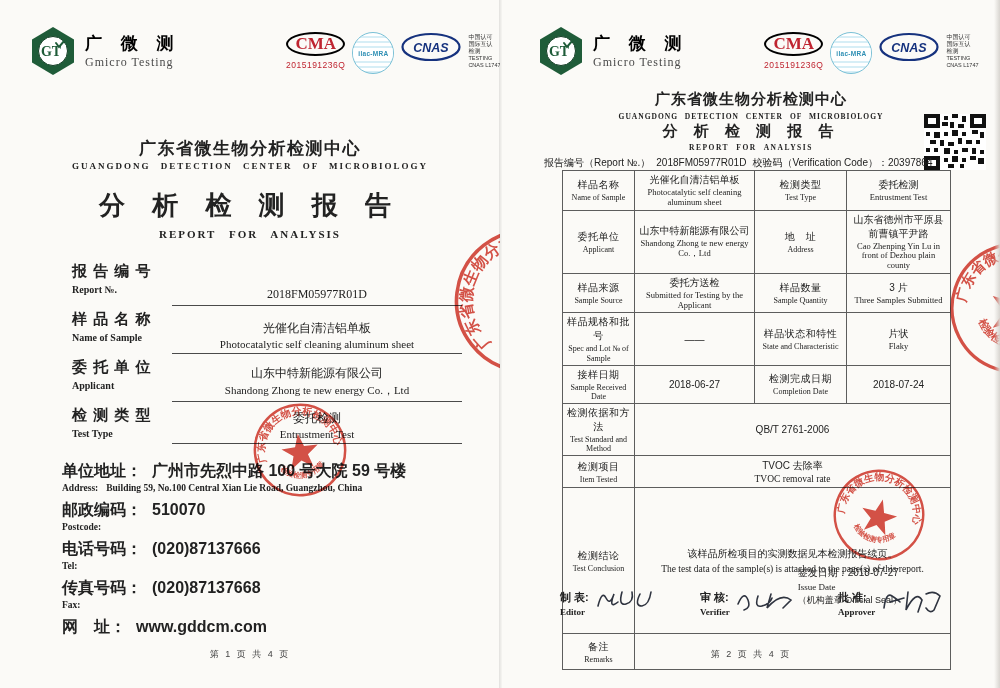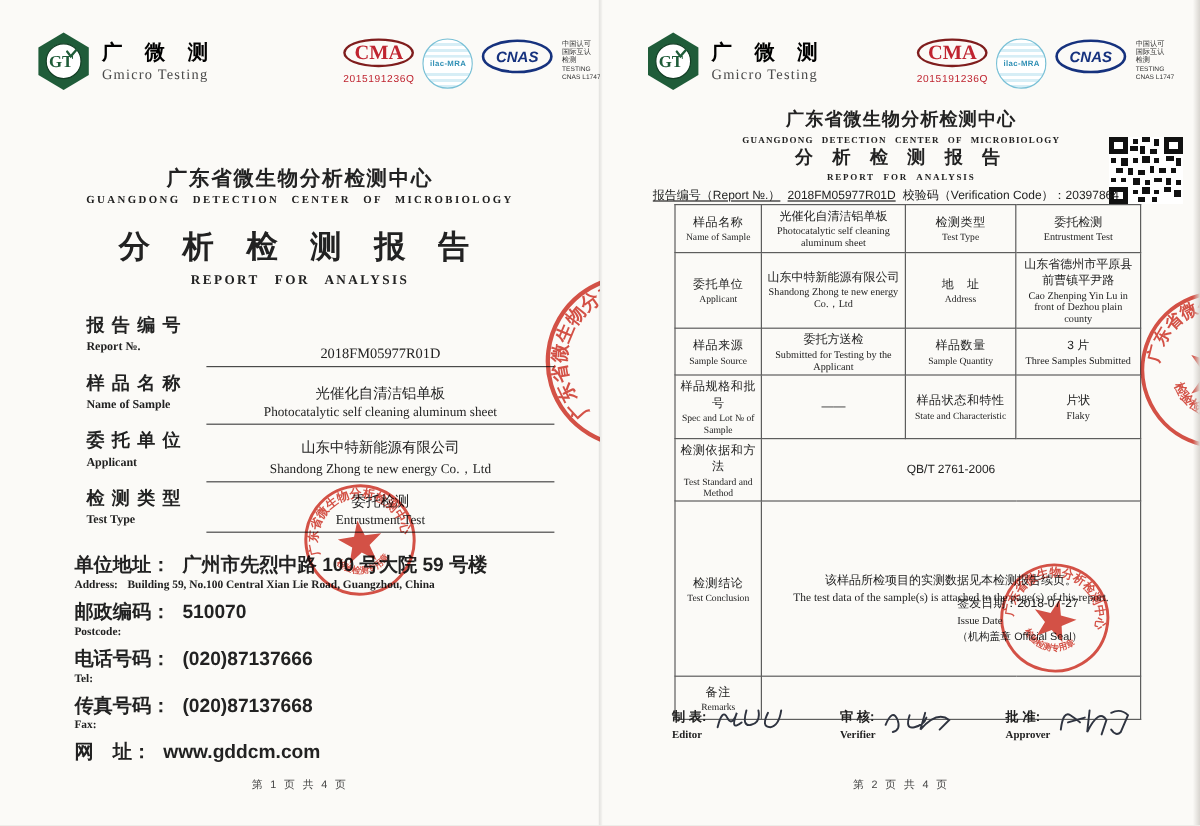--- a/index.html
+++ b/index.html
@@ -13,21 +13,21 @@
   .p1 { left:0; width:500px; }
   .p2 { left:502px; width:498px; }
 
   
   .gmicro { position:absolute; display:flex; align-items:center; gap:9px; }
   .gm-zh { font-size:17px; font-weight:bold; letter-spacing:7px; color:#000000; white-space:nowrap; }
   .gm-en { font-size:12px; font-family:"Liberation Serif", serif; color:#4a4a4a; letter-spacing:1px; }
   .certs { position:absolute; display:flex; align-items:flex-start; gap:7px; }
   .cma { text-align:center; color:#bf2430; }
   .cma-mark { display:inline-block; font-size:17px; font-weight:bold; font-family:"Liberation Serif", serif;
-    border:2px solid #7f1d1d; border-radius:50%; padding:1px 7px 2px; line-height:1; }
+    border:2px solid #000000; border-radius:50%; padding:1px 7px 2px; line-height:1; }
   .cma-num { font-size:8.5px; margin-top:4px; letter-spacing:.5px; }
   .ilac { width:42px; height:42px; border-radius:50%; border:1.5px solid #79c0d6; position:relative; overflow:hidden;
     background:repeating-linear-gradient(0deg, #d7eef6 0 2px, #ffffff 2px 5px); }
   .ilac-band { position:absolute; top:15px; left:0; right:0; height:11px; background:#fff; font-size:6.5px;
     font-weight:bold; color:#2e8fb4; text-align:center; line-height:11px; letter-spacing:.3px; }
   .cnas-side { font-size:6px; line-height:7px; color:#333; padding-top:2px; white-space:nowrap; }
   .cnas-side .tiny { font-size:5.5px; }
 
   
   .tb { position:absolute; left:0; width:100%; text-align:center; }
@@ -54,21 +54,21 @@
   .c-zh { font-size:16px; font-weight:bold; margin-top:7px; white-space:nowrap; }
   .c-zh .v { margin-left:10px; }
   .c-en { font-size:9.5px; font-weight:bold; font-family:"Liberation Serif", serif; margin-top:1px; white-space:nowrap; }
   .c-en .v { margin-left:8px; }
 
   .footer { position:absolute; left:0; width:100%; top:648px; text-align:center;
     font-size:9px; letter-spacing:2px; color:#444; }
 
   
   .repline { position:absolute; left:42px; top:156px; font-size:10px; white-space:nowrap; }
-  .repline .sp { margin-right:6px;text-decoration:underline; }
+  .repline .sp { margin-right:6px; }
   .qr { position:absolute; left:422px; top:114px; }
   table.grid { position:absolute; left:60px; top:170px; width:388px; border-collapse:collapse; table-layout:fixed; }
   table.grid td { border:1px solid #5d5d5d; text-align:center; vertical-align:middle; padding:2px 3px; }
   td .zh { font-size:10px; }
   td .en { font-size:8.5px; font-family:"Liberation Serif", serif; line-height:1.15; margin-top:1px; }
   td.lab .zh { font-size:10px; letter-spacing:.5px; }
   td.lab .en { font-size:8px; }
   td.concl { text-align:left; vertical-align:top; padding:8px 12px; position:relative; }
   .issue { position:absolute; right:48px; bottom:26px; font-size:10px; text-align:left; }
   .issue .en { font-size:9px; font-family:"Liberation Serif", serif; margin-top:2px; }
@@ -364,27 +364,53 @@
             </td>
         <td class="lab">
               <div class="zh">样品状态和特性</div>
               <div class="en">State and Characteristic</div>
             </td>
         <td>
               <div class="zh">片状</div>
               <div class="en">Flaky</div>
             </td>
       </tr>
+      <tr style="height:32px">
+        <td class="lab">
+              <div class="zh">接样日期</div>
+              <div class="en">Sample Received Date</div>
+            </td>
+        <td>
+              <div class="zh">2018-06-27</div>
+            </td>
+        <td class="lab">
+              <div class="zh">检测完成日期</div>
+              <div class="en">Completion Date</div>
+            </td>
+        <td>
+              <div class="zh">2018-07-24</div>
+            </td>
+      </tr>
       <tr style="height:30px">
         <td class="lab">
               <div class="zh">检测依据和方法</div>
               <div class="en">Test Standard and Method</div>
             </td>
         <td colspan="3">
               <div class="zh">QB/T 2761-2006</div>
+            </td>
+      </tr>
+      <tr style="height:32px">
+        <td class="lab">
+              <div class="zh">检测项目</div>
+              <div class="en">Item Tested</div>
+            </td>
+        <td colspan="3">
+              <div class="zh">TVOC 去除率</div>
+              <div class="en" style="font-size:9.5px">TVOC removal rate</div>
             </td>
       </tr>
       <tr style="height:146px">
         <td class="lab">
               <div class="zh">检测结论</div>
               <div class="en">Test Conclusion</div>
             </td>
         <td colspan="3" class="concl">
           <div class="zh">该样品所检项目的实测数据见本检测报告续页。</div>
           <div class="en" style="font-size:9.5px; margin-top:3px;">The test data of the sample(s) is attached to the page(s) of this report.</div>

